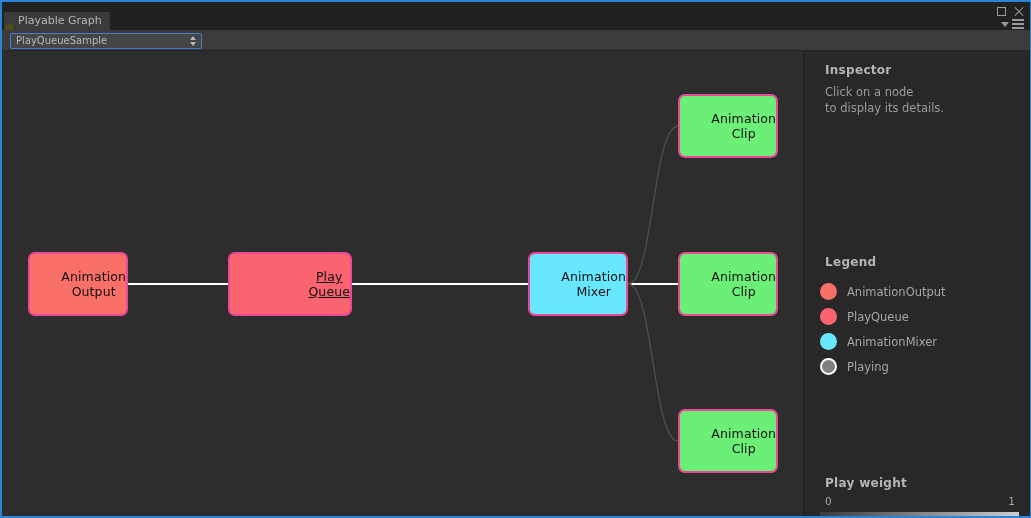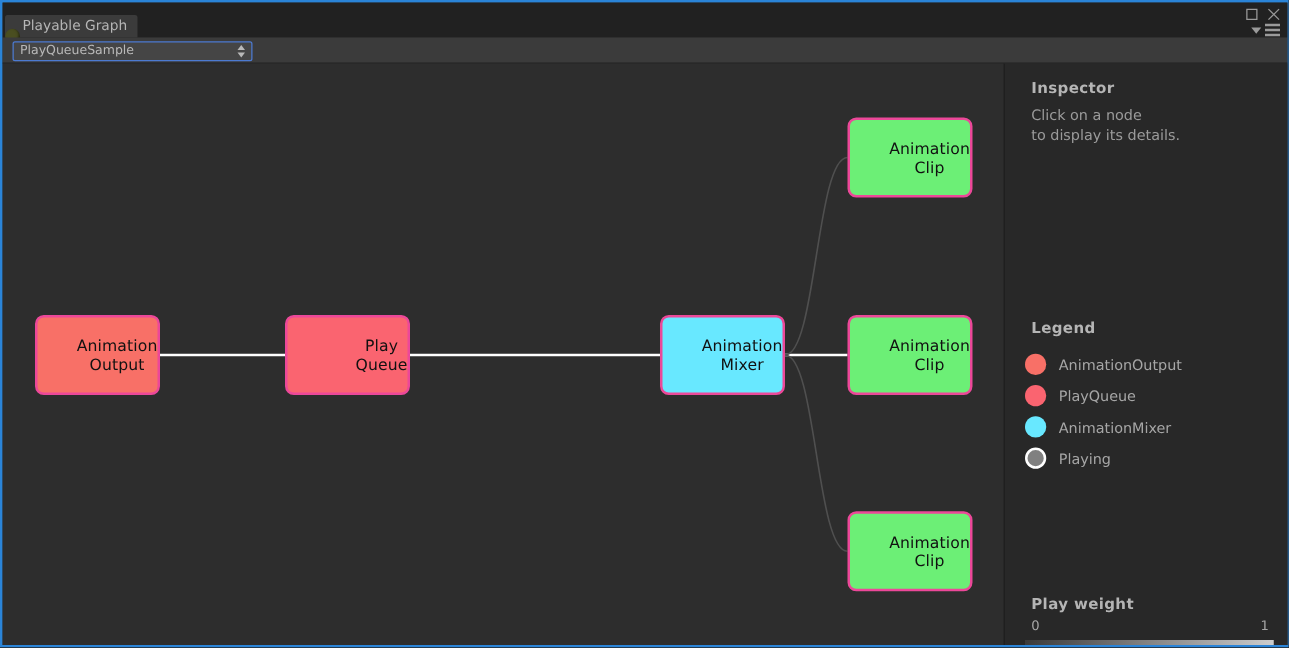--- a/index.html
+++ b/index.html
@@ -283,21 +283,21 @@
     <svg class="edges" id="edge-layer" viewBox="0 0 801 467" preserveAspectRatio="none">
         <path d="M 126 233 L 226 233" fill="none" stroke="#ffffff" stroke-width="2"></path>
         <path d="M 326 233 L 526 233" fill="none" stroke="#ffffff" stroke-width="2"></path>
         <path d="M 626 233 L 676 233" fill="none" stroke="#ffffff" stroke-width="2"></path>
         <path d="M 626 233 C 651 233, 651 75, 676 75" fill="none" stroke="#4f4f4f" stroke-width="1.3"></path>
         <path d="M 626 233 C 651 233, 651 390, 676 390" fill="none" stroke="#4f4f4f" stroke-width="1.3"></path>
       </svg>
     <div id="node-layer">
         <div class="node" style="left: 26px; top: 201px; width: 100px; height: 64px; background: rgb(248, 112, 103);"><span>Animation
 Output</span></div>
-        <div class="node" style="left: 226px; top: 201px; width: 100px; height: 64px; background: rgb(250, 100, 112);"><span>Play
+        <div class="node" style="left: 226px; top: 201px; width: 124px; height: 64px; background: rgb(250, 100, 112); text-decoration: underline;"><span>Play
 Queue</span></div>
         <div class="node" style="left: 526px; top: 201px; width: 100px; height: 64px; background: rgb(104, 232, 255);"><span>Animation
 Mixer</span></div>
         <div class="node" style="left: 676px; top: 43px; width: 100px; height: 64px; background: rgb(108, 239, 118);"><span>Animation
 Clip</span></div>
         <div class="node" style="left: 676px; top: 201px; width: 100px; height: 64px; background: rgb(108, 239, 118);"><span>Animation
 Clip</span></div>
         <div class="node" style="left: 676px; top: 358px; width: 100px; height: 64px; background: rgb(108, 239, 118);"><span>Animation
 Clip</span></div>
       </div>

